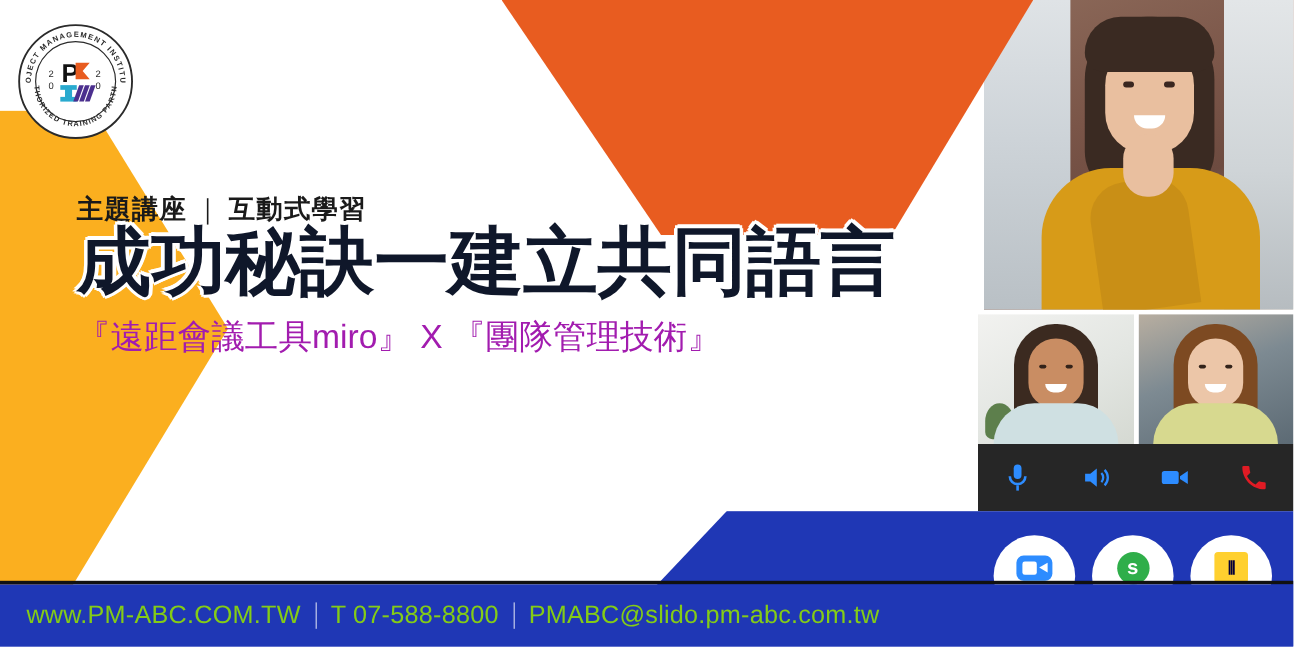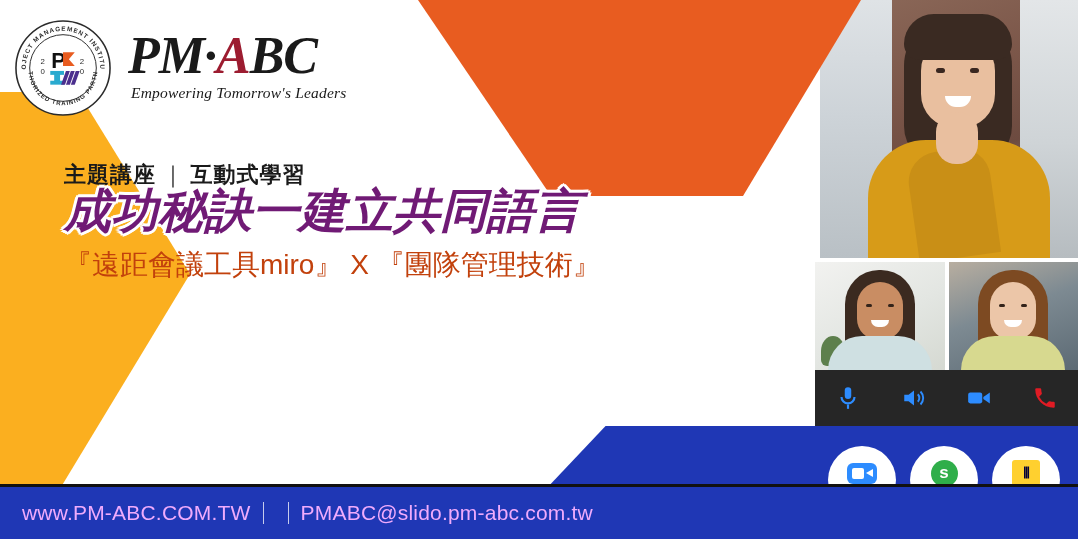--- a/index.html
+++ b/index.html
@@ -208,41 +208,40 @@
   .kicker .sep { font-weight:normal; padding:0 6px; }
   .line1 {
     font-size:62px; font-weight:bold; color:#e85c20;
     letter-spacing:0px; line-height:1.06; white-space:nowrap;
     margin-top:4px;
     text-shadow:
       -2px -2px 0 #fff, 2px -2px 0 #fff, -2px 2px 0 #fff, 2px 2px 0 #fff,
       0 3px 0 #fff, 3px 0 0 #fff, -3px 0 0 #fff, 0 -3px 0 #fff;
   }
   .line2 {
-    font-size:47px; font-weight:bold; color:#701a75;
+    font-size:62px; font-weight:bold; color:#0f172a;
     letter-spacing:0px; line-height:1.06; white-space:nowrap;
     margin-top:-4px;
     text-shadow:
       -2px -2px 0 #fff, 2px -2px 0 #fff, -2px 2px 0 #fff, 2px 2px 0 #fff,
       0 3px 0 #fff, 3px 0 0 #fff, -3px 0 0 #fff, 0 -3px 0 #fff;
-    font-style: italic;
   }
   .subline {
-    font-size:28px; color:#c2410c; letter-spacing:0px;
+    font-size:28px; color:#a21caf; letter-spacing:0px;
     margin-top:10px; white-space:nowrap;
   }
 
   
   .footer {
     position:absolute; left:0; bottom:0; width:1078px; height:52px;
     background:#1f37b5;
     display:flex; align-items:center;
   }
   .footer-inner {
-    margin-left:22px; color:#f0abfc;
+    margin-left:22px; color:#84cc16;
     font-size:21px; letter-spacing:.2px;
     display:flex; align-items:center; white-space:nowrap;
   }
   .footer-inner .vsep {
     display:inline-block; width:1px; height:22px;
     background:rgba(255,255,255,.75); margin:0 12px;
   }
   .footer-top-rule {
     position:absolute; left:0; bottom:52px; width:1078px; height:3px;
     background:#111;
@@ -350,24 +349,20 @@
       <rect x="41" y="55" width="6" height="10" fill="#29aacf"></rect>
       <rect x="37" y="63" width="14" height="4" fill="#29aacf"></rect>
       <g fill="#4b2f8e">
         <path d="M53,53 l4,0 l-5,14 l-4,0 z"></path>
         <path d="M58,53 l4,0 l-5,14 l-4,0 z"></path>
         <path d="M63,53 l4,0 l-5,14 l-4,0 z"></path>
       </g>
     </svg>
   </div>
 
-  <div class="pmabc-logo">
-    <div class="pmabc-word"><span class="blk">PM</span><span class="blk">·</span><span class="red">A</span><span class="blk">BC</span></div>
-    <div class="pmabc-tag">Empowering Tomorrow's Leaders</div>
-  </div>
 
   <div class="headline">
     <div class="kicker"><span>主題講座</span><span class="sep">｜</span><span>互動式學習</span></div>
     <div class="line2">成功秘訣一建立共同語言</div>
     <div class="subline">『遠距會議工具miro』 X 『團隊管理技術』</div>
   </div>
 
   <div class="logos">
     <div class="logo-circle">
       <div class="mark zoom-mark"></div>
@@ -381,18 +376,19 @@
       <div class="mark miro-mark">⦀</div>
       <div class="cap cap-miro">miro</div>
     </div>
   </div>
 
   <div class="footer-top-rule"></div>
   <div class="footer">
     <div class="footer-inner">
       <span>www.PM-ABC.COM.TW</span>
       <span class="vsep"></span>
+      <span>T 07-588-8800</span>
       <span class="vsep"></span>
       <span>PMABC@slido.pm-abc.com.tw</span>
     </div>
   </div>
 
 </div>
 
 </body></html>

